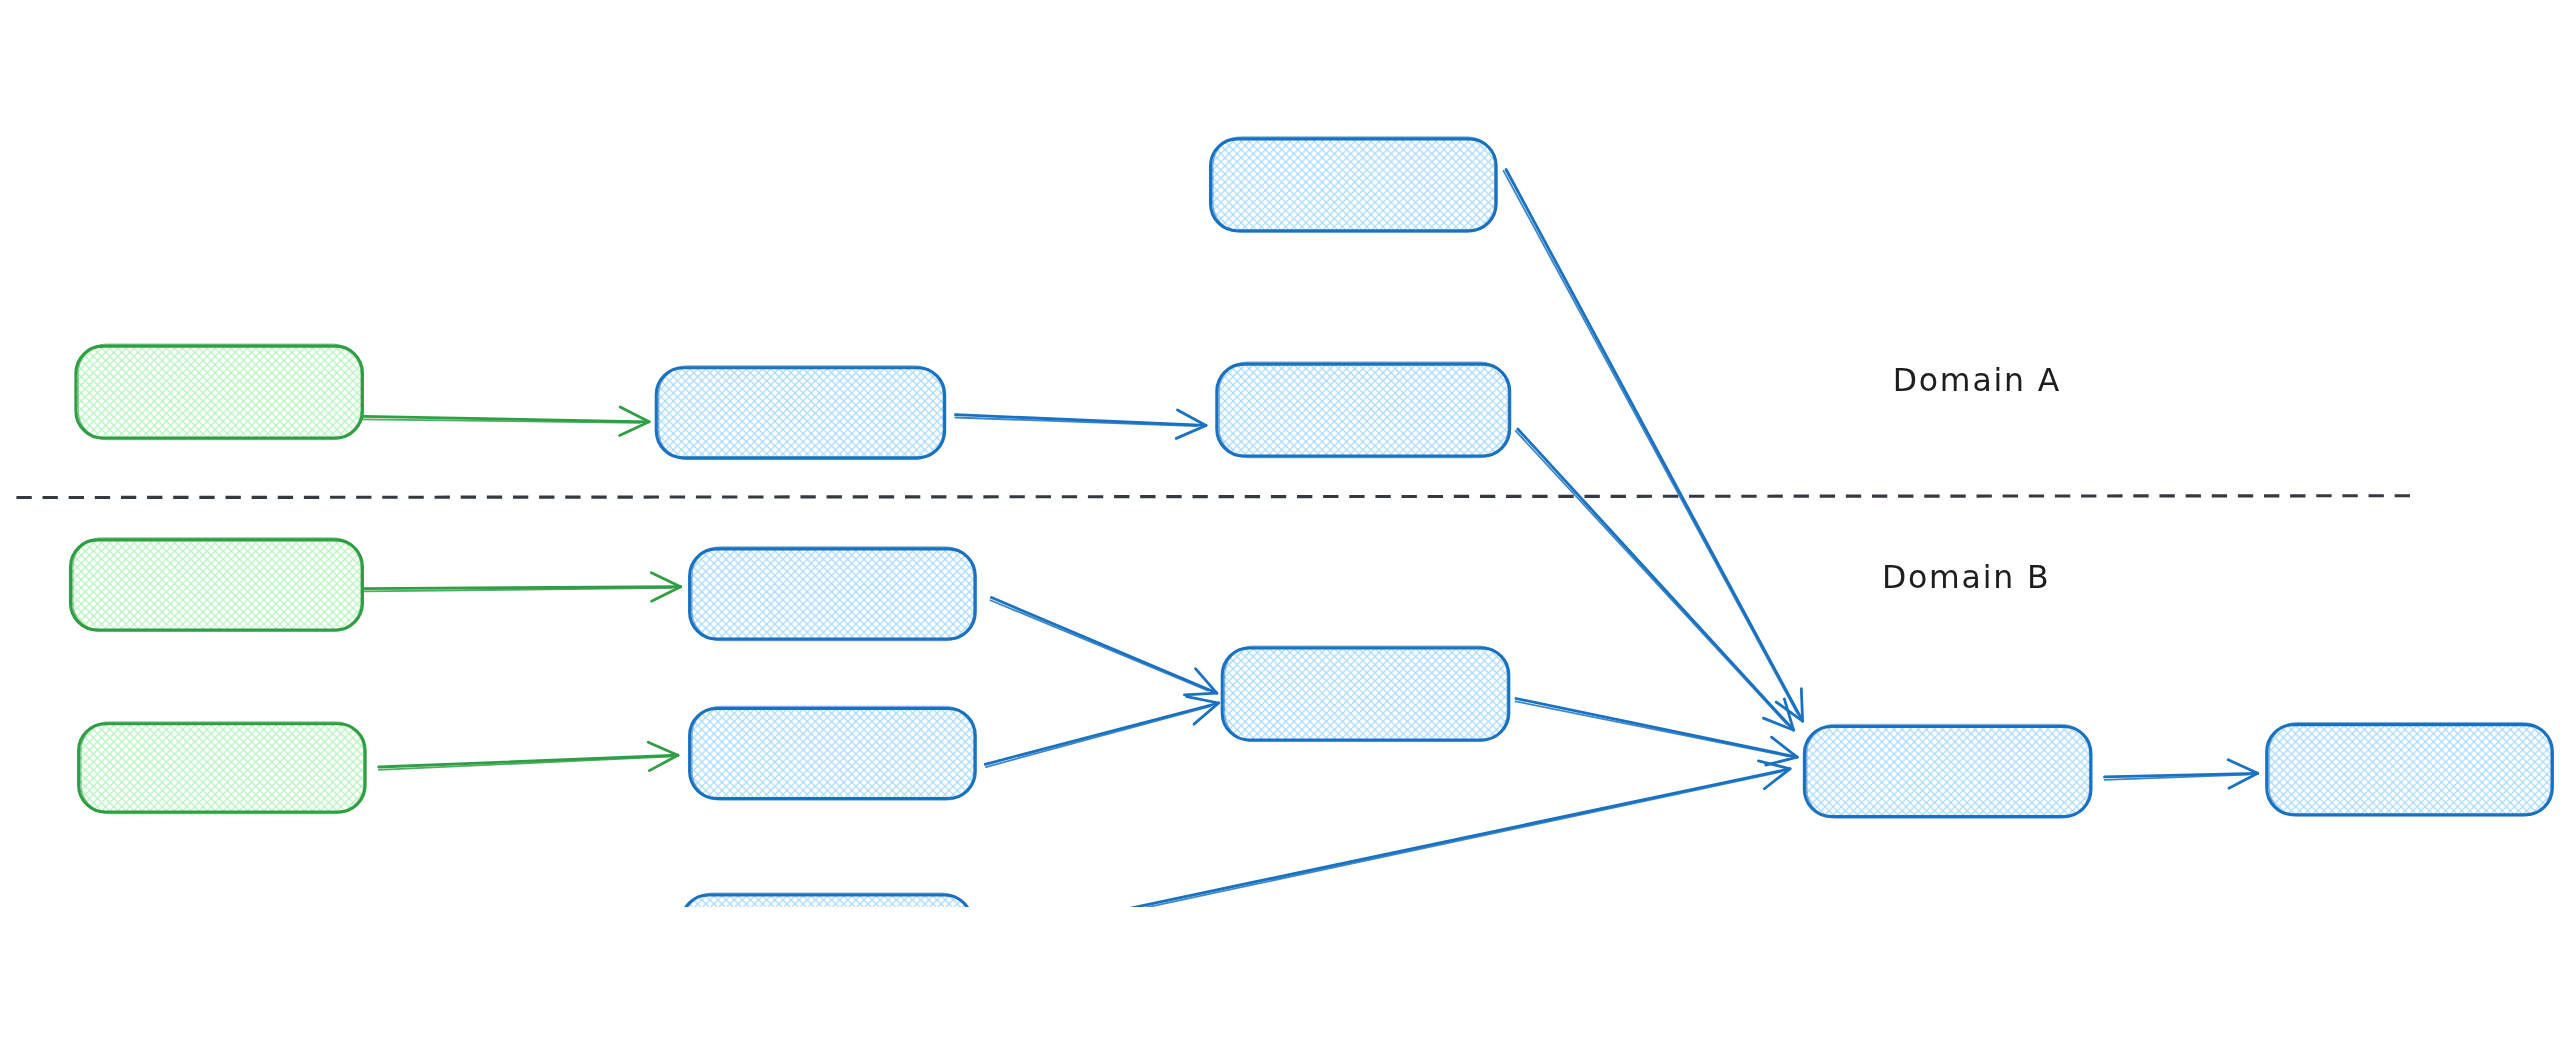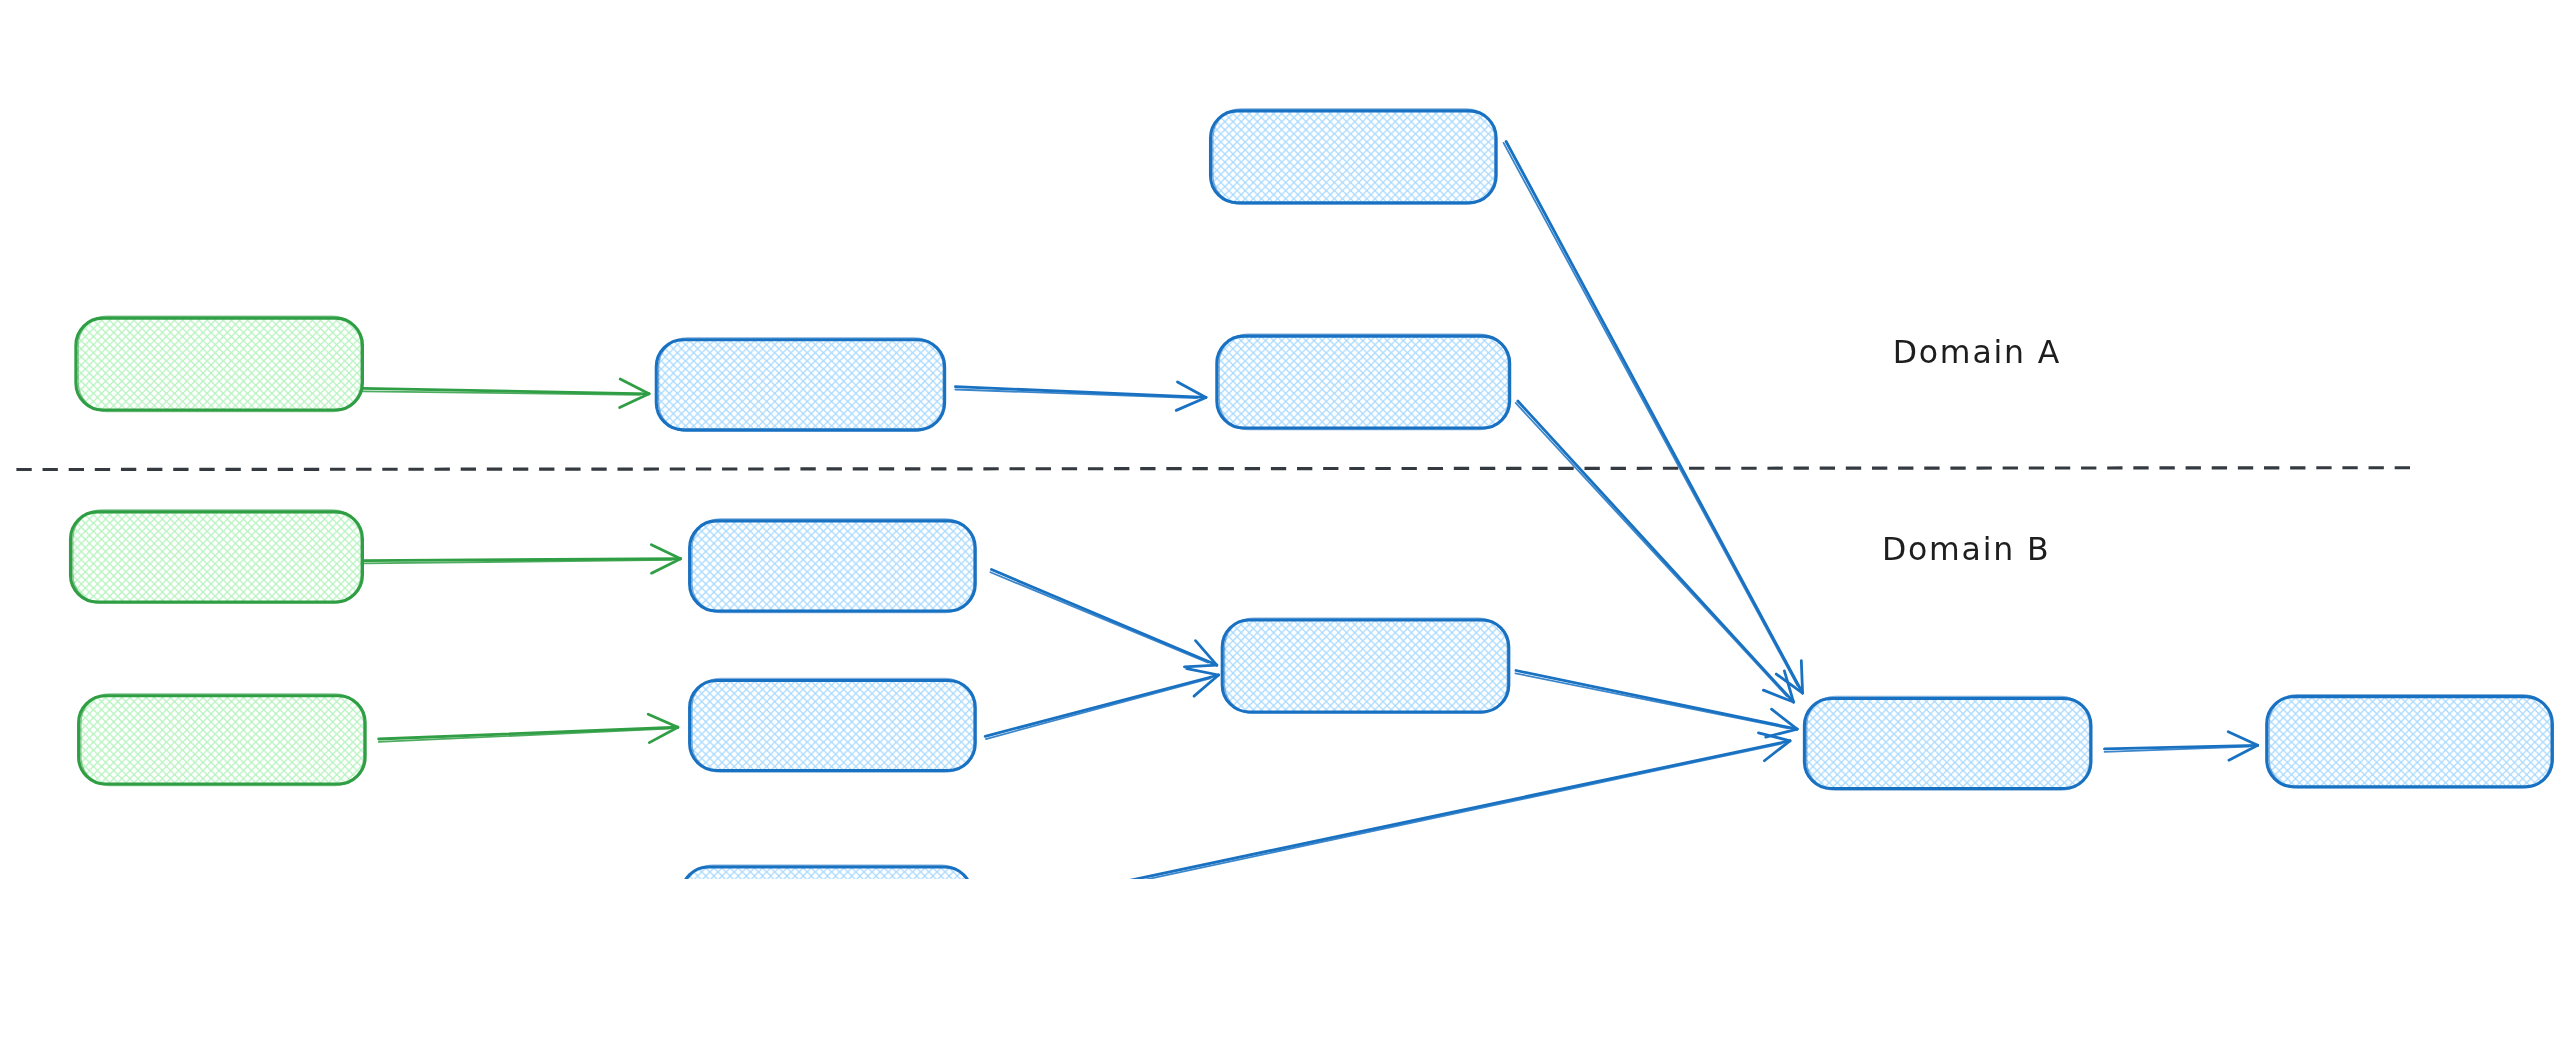--- a/index.html
+++ b/index.html
@@ -7,20 +7,21 @@
     padding: 0;
     background: #ffffff;
     font-family: "Liberation Sans", sans-serif;
   }
   .canvas {
     position: relative;
     width: 2576px;
     height: 879px;
     background: #ffffff;
     overflow: hidden;
+    margin-top: 28px;
   }
   svg { display: block; }
   text.domain-label {
     font-family: "DejaVu Sans", "Liberation Sans", sans-serif;
     font-size: 35px;
     font-weight: 500;
     letter-spacing: 2px;
   }
 </style>
 </head>

